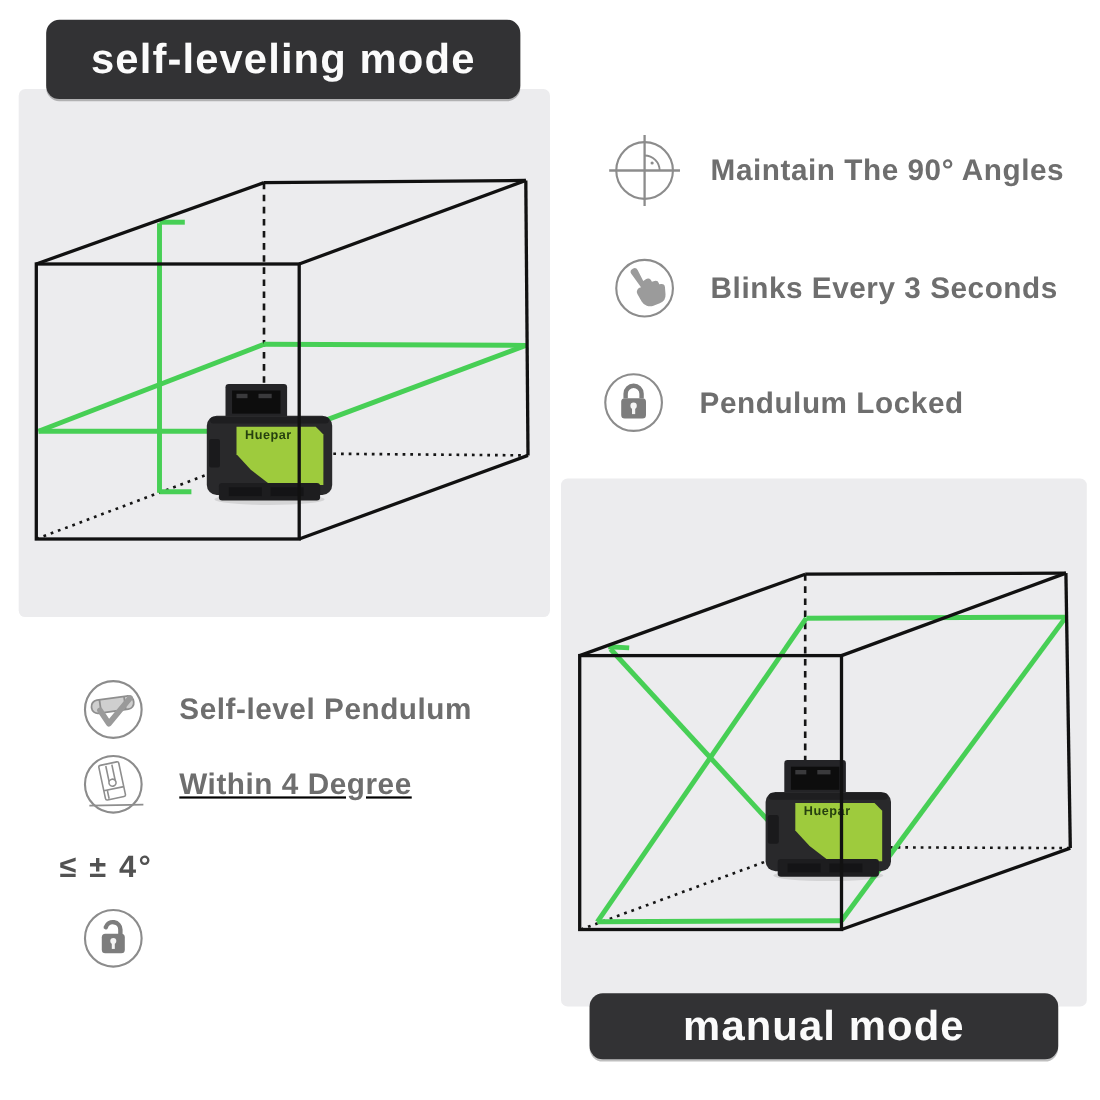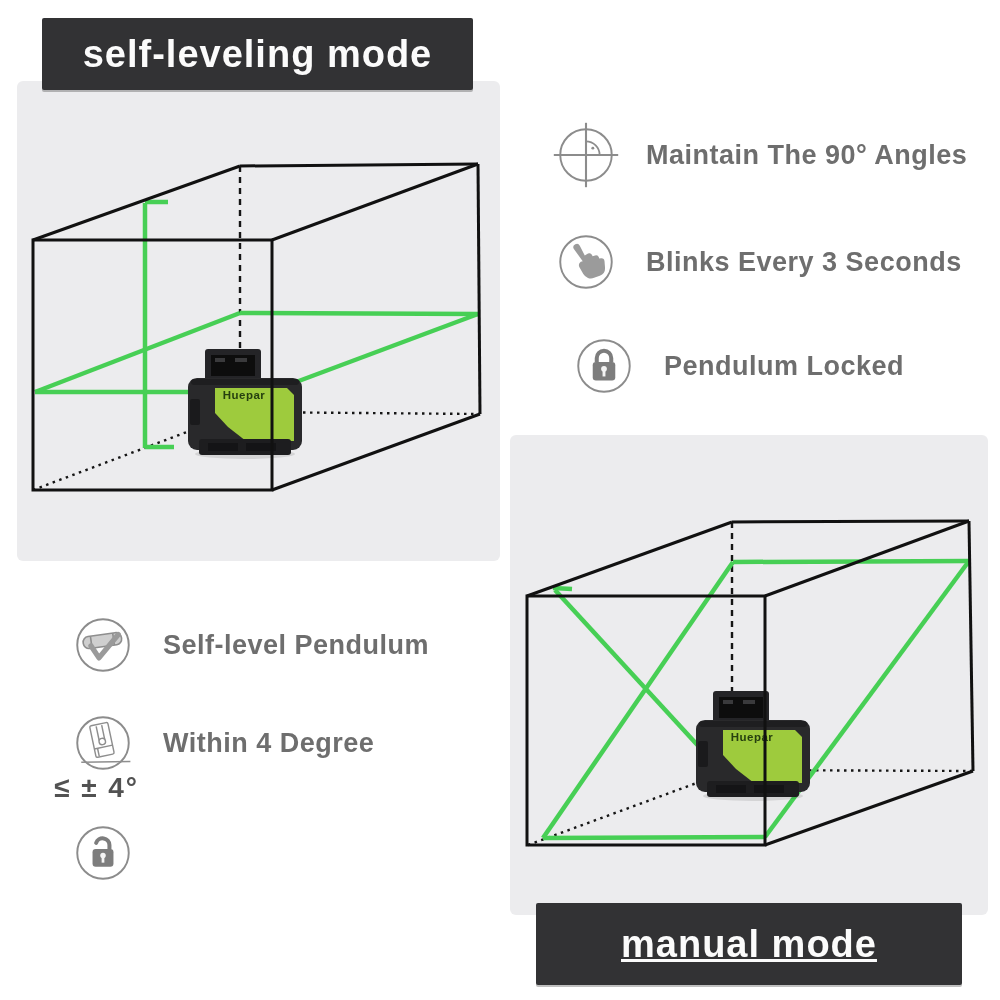--- a/index.html
+++ b/index.html
@@ -3,23 +3,23 @@
 <meta charset="utf-8">
 <style>
   html,body{margin:0;padding:0;background:#ffffff;}
   #stage{position:relative;width:1000px;height:1000px;background:#ffffff;overflow:hidden;
          font-family:"Liberation Sans",sans-serif;}
   .panel{position:absolute;background:#ececee;border-radius:6px;}
   #panel-left{left:17px;top:81px;width:483px;height:480px;}
   #panel-right{left:510px;top:435px;width:478px;height:480px;}
   .banner{position:absolute;background:#323234;color:#fbfbfb;display:flex;align-items:center;
           justify-content:center;font-size:38px;font-weight:600;letter-spacing:1px;
-          border-radius:2px;box-shadow:0 2px 0 rgba(0,0,0,0.25);}
+          border-radius:12px;box-shadow:0 2px 0 rgba(0,0,0,0.25);}
   #banner-top{left:42px;top:18px;width:431px;height:72px;}
-  #banner-bottom{left:536px;top:903px;width:426px;height:82px;text-decoration:underline;}
+  #banner-bottom{left:536px;top:903px;width:426px;height:60px;}
   #lineart{position:absolute;left:0;top:0;pointer-events:none;}
   .feature{position:absolute;display:flex;align-items:center;gap:27px;}
   .feature .label{font-size:27px;font-weight:700;color:#6e6e6e;white-space:nowrap;letter-spacing:0.5px;}
   .ficon{width:66px;height:66px;flex:0 0 66px;}
   #tilt-note{position:absolute;left:54px;top:772px;font-size:28px;font-weight:600;color:#525252;
              letter-spacing:2px;}
 </style>
 </head>
 <body>
 
@@ -122,21 +122,21 @@
                  l 3,0.3 a 4,4 0 0 1 3.6,4.2 l -0.1,1.2
                  l 2.2,0.6 a 4,4 0 0 1 2.6,5 l -2.4,7.6
                  a 10,10 0 0 1 -9.8,7 l -7.6,-0.3
                  a 11,11 0 0 1 -10.6,-9.4 l -1.3,-9.6
                  a 5,5 0 0 1 6.6,-5.4 z"></path>
       </g>
     </svg>
     <span class="label">Blinks Every 3 Seconds</span>
   </div>
 
-  <div class="feature" style="left:571px;top:333px;">
+  <div class="feature" style="left:543px;top:333px;">
     <svg class="ficon" viewBox="-41 -41 82 82">
       <circle cx="0" cy="0" r="32" fill="#ffffff" stroke="#8c8c8c" stroke-width="2.4"></circle>
       <path d="M -9,-5 v -5 a 9,9 0 0 1 18,0 v 5" fill="none" stroke="#7d7d7d" stroke-width="5"></path>
       <rect x="-14" y="-5" width="28" height="23" rx="4" fill="#7d7d7d"></rect>
       <circle cx="0" cy="3.5" r="3.6" fill="#f4f4f4"></circle>
       <rect x="-1.8" y="5" width="3.6" height="8" fill="#f4f4f4"></rect>
     </svg>
     <span class="label">Pendulum Locked</span>
   </div>
 
@@ -146,21 +146,21 @@
       <g transform="rotate(-8)">
         <rect x="-24" y="-13" width="48" height="15" rx="7" fill="#cfcfcf" stroke="#8e8e8e" stroke-width="2"></rect>
         <line x1="-14" y1="-13" x2="-14" y2="2" stroke="#8e8e8e" stroke-width="2"></line>
         <line x1="14" y1="-13" x2="14" y2="2" stroke="#8e8e8e" stroke-width="2"></line>
       </g>
       <polyline points="-15,1 -5,16 19,-13" fill="none" stroke="#9a9a9a" stroke-width="6.5" stroke-linecap="round" stroke-linejoin="round"></polyline>
     </svg>
     <span class="label">Self-level Pendulum</span>
   </div>
 
-  <div class="feature" style="left:70px;top:710px;">
+  <div class="feature" style="left:70px;top:680px;text-decoration:underline;">
     <svg class="ficon" viewBox="-41 -41 82 82">
       <circle cx="0" cy="0" r="32" fill="#ffffff" stroke="#8c8c8c" stroke-width="2.4"></circle>
       <g transform="rotate(-12)" fill="none" stroke="#8e8e8e" stroke-width="1.8">
         <rect x="-12" y="-24" width="23" height="40" rx="2"></rect>
         <line x1="-4" y1="-22" x2="-4" y2="-4"></line>
         <line x1="3" y1="-22" x2="3" y2="-4"></line>
         <circle cx="-0.5" cy="-2" r="4"></circle>
         <line x1="-12" y1="5" x2="11" y2="5"></line>
         <line x1="-8" y1="5" x2="-8" y2="15"></line>
       </g>

